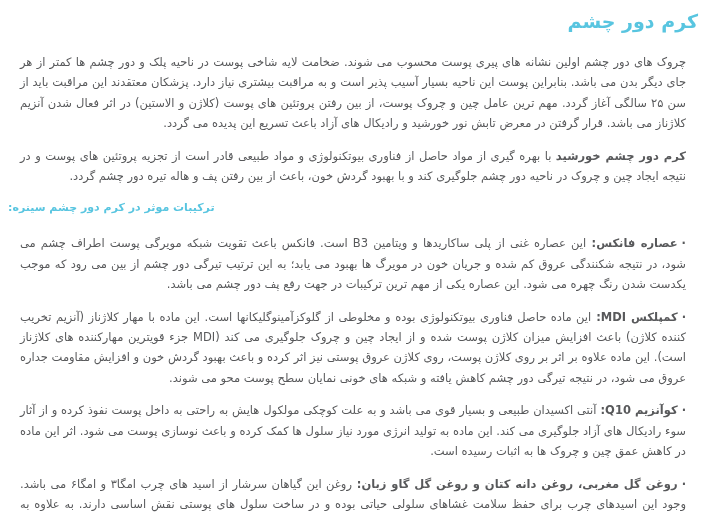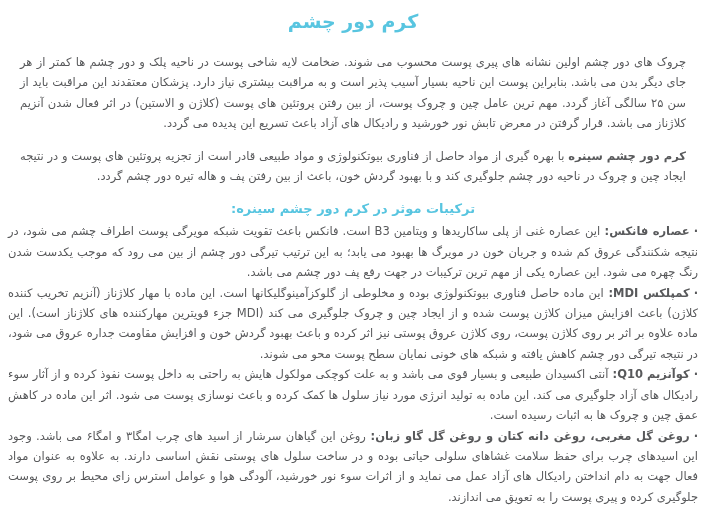--- a/index.html
+++ b/index.html
@@ -13,67 +13,67 @@
     color: #58595b;
     direction: rtl;
   }
   .page {
     box-sizing: border-box;
     width: 706px;
     min-height: 516px;
     padding: 6px 8px 8px 8px;
   }
   .page-title {
-    text-align: center;
+    text-align: right;
     color: #58c5e0;
     font-size: 19px;
     font-weight: bold;
     margin: 4px 0 20px 0;
   }
   .body-text {
     font-size: 11.5px;
     line-height: 20.4px;
     text-align: justify;
     margin: 12px;
   }
   .section-heading {
     color: #58c5e0;
-    font-size: 13px;
+    font-size: 11px;
     font-weight: bold;
-    text-align: center;
-    margin: 15px 0 5px 0;
+    text-align: left;
+    margin: 15px 0 19px 0;
   }
   .bold-lead {
     font-weight: bold;
   }
   .ingredient-item {
     font-size: 11.5px;
     line-height: 20.4px;
     text-align: justify;
-    margin: 0;
+    margin: 12px;
   }
   .bullet-dot {
     font-weight: bold;
     padding-left: 4px;
   }
   .ingredient-term {
     font-weight: bold;
   }
   .ingredient-term::after { content: " "; }
 </style>
 </head>
 <body>
 
 <div class="page">
 
   <h1 class="page-title">کرم دور چشم</h1>
 
   <p class="body-text">چروک های دور چشم اولین نشانه های پیری پوست محسوب می شوند. ضخامت لایه شاخی پوست در ناحیه پلک و دور چشم ها کمتر از هر جای دیگر بدن می باشد. بنابراین پوست این ناحیه بسیار آسیب پذیر است و به مراقبت بیشتری نیاز دارد. پزشکان معتقدند این مراقبت باید از سن ۲۵ سالگی آغاز گردد. مهم ترین عامل چین و چروک پوست، از بین رفتن پروتئین های پوست (کلاژن و الاستین) در اثر فعال شدن آنزیم کلاژناز می باشد. قرار گرفتن در معرض تابش نور خورشید و رادیکال های آزاد باعث تسریع این پدیده می گردد.</p>
 
-  <p class="body-text"><span class="bold-lead">کرم دور چشم سینره</span>
+  <p class="body-text"><span class="bold-lead">کرم دور چشم خورشید</span>
     <span>با بهره گیری از مواد حاصل از فناوری بیوتکنولوژی و مواد طبیعی قادر است از تجزیه پروتئین های پوست و در نتیجه ایجاد چین و چروک در ناحیه دور چشم جلوگیری کند و با بهبود گردش خون، باعث از بین رفتن پف و هاله تیره دور چشم گردد.</span></p>
 
   <h2 class="section-heading">ترکیبات موثر در کرم دور چشم سینره:</h2>
 
   <div>
     <p class="ingredient-item"><span class="bullet-dot">·</span><span class="ingredient-term">عصاره فانکس:</span><span>این عصاره غنی از پلی ساکاریدها و ویتامین B3 است. فانکس باعث تقویت شبکه مویرگی پوست اطراف چشم می شود، در نتیجه شکنندگی عروق کم شده و جریان خون در مویرگ ها بهبود می یابد؛ به این ترتیب تیرگی دور چشم از بین می رود که موجب یکدست شدن رنگ چهره می شود. این عصاره یکی از مهم ترین ترکیبات در جهت رفع پف دور چشم می باشد.</span></p>
 
     <p class="ingredient-item"><span class="bullet-dot">·</span><span class="ingredient-term">کمپلکس MDI:</span><span>این ماده حاصل فناوری بیوتکنولوژی بوده و مخلوطی از گلوکزآمینوگلیکانها است. این ماده با مهار کلاژناز (آنزیم تخریب کننده کلاژن) باعث افزایش میزان کلاژن پوست شده و از ایجاد چین و چروک جلوگیری می کند (MDI جزء قویترین مهارکننده های کلاژناز است). این ماده علاوه بر اثر بر روی کلاژن پوست، روی کلاژن عروق پوستی نیز اثر کرده و باعث بهبود گردش خون و افزایش مقاومت جداره عروق می شود، در نتیجه تیرگی دور چشم کاهش یافته و شبکه های خونی نمایان سطح پوست محو می شوند.</span></p>
 
     <p class="ingredient-item"><span class="bullet-dot">·</span><span class="ingredient-term">کوآنزیم Q10:</span><span>آنتی اکسیدان طبیعی و بسیار قوی می باشد و به علت کوچکی مولکول هایش به راحتی به داخل پوست نفوذ کرده و از آثار سوء رادیکال های آزاد جلوگیری می کند. این ماده به تولید انرژی مورد نیاز سلول ها کمک کرده و باعث نوسازی پوست می شود. اثر این ماده در کاهش عمق چین و چروک ها به اثبات رسیده است.</span></p>

